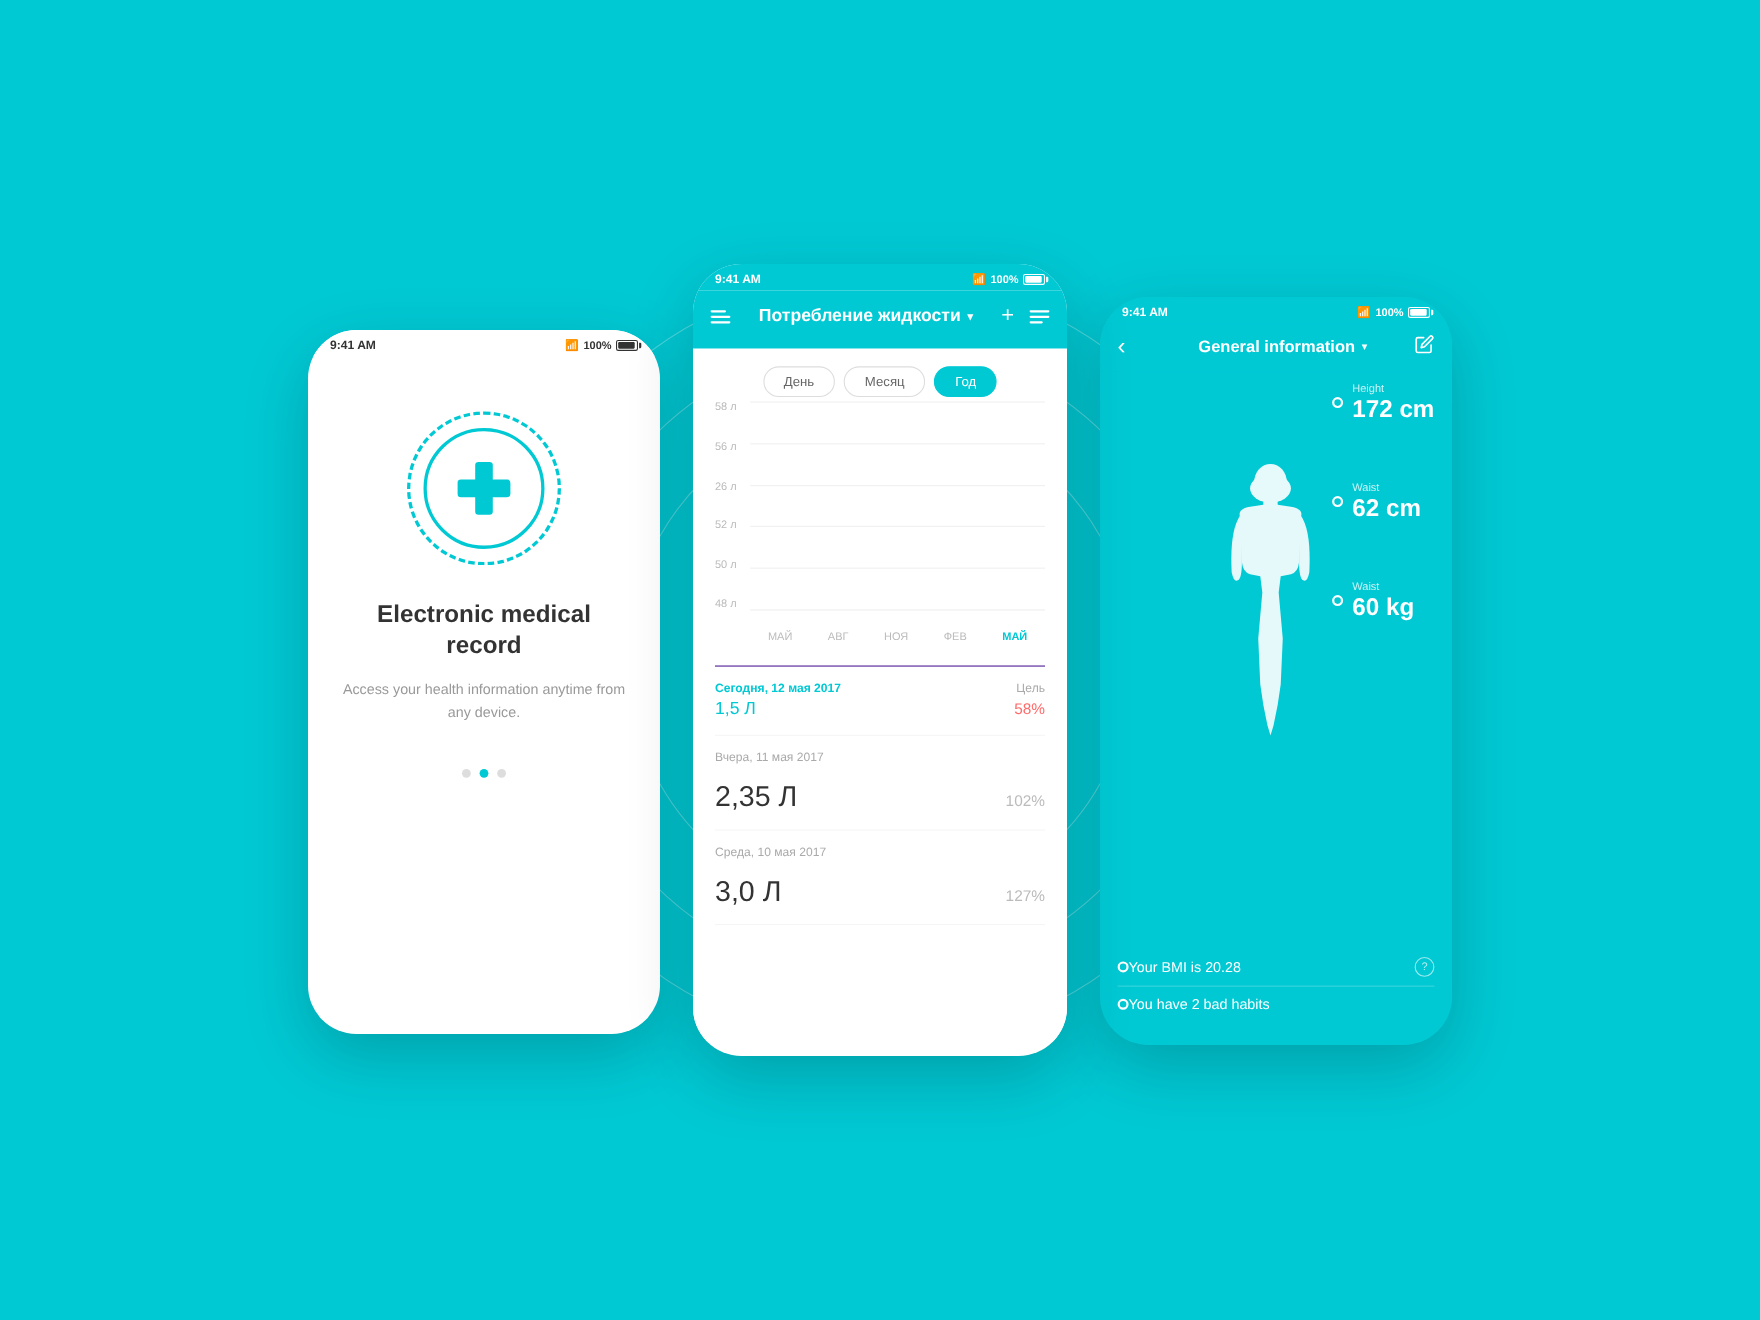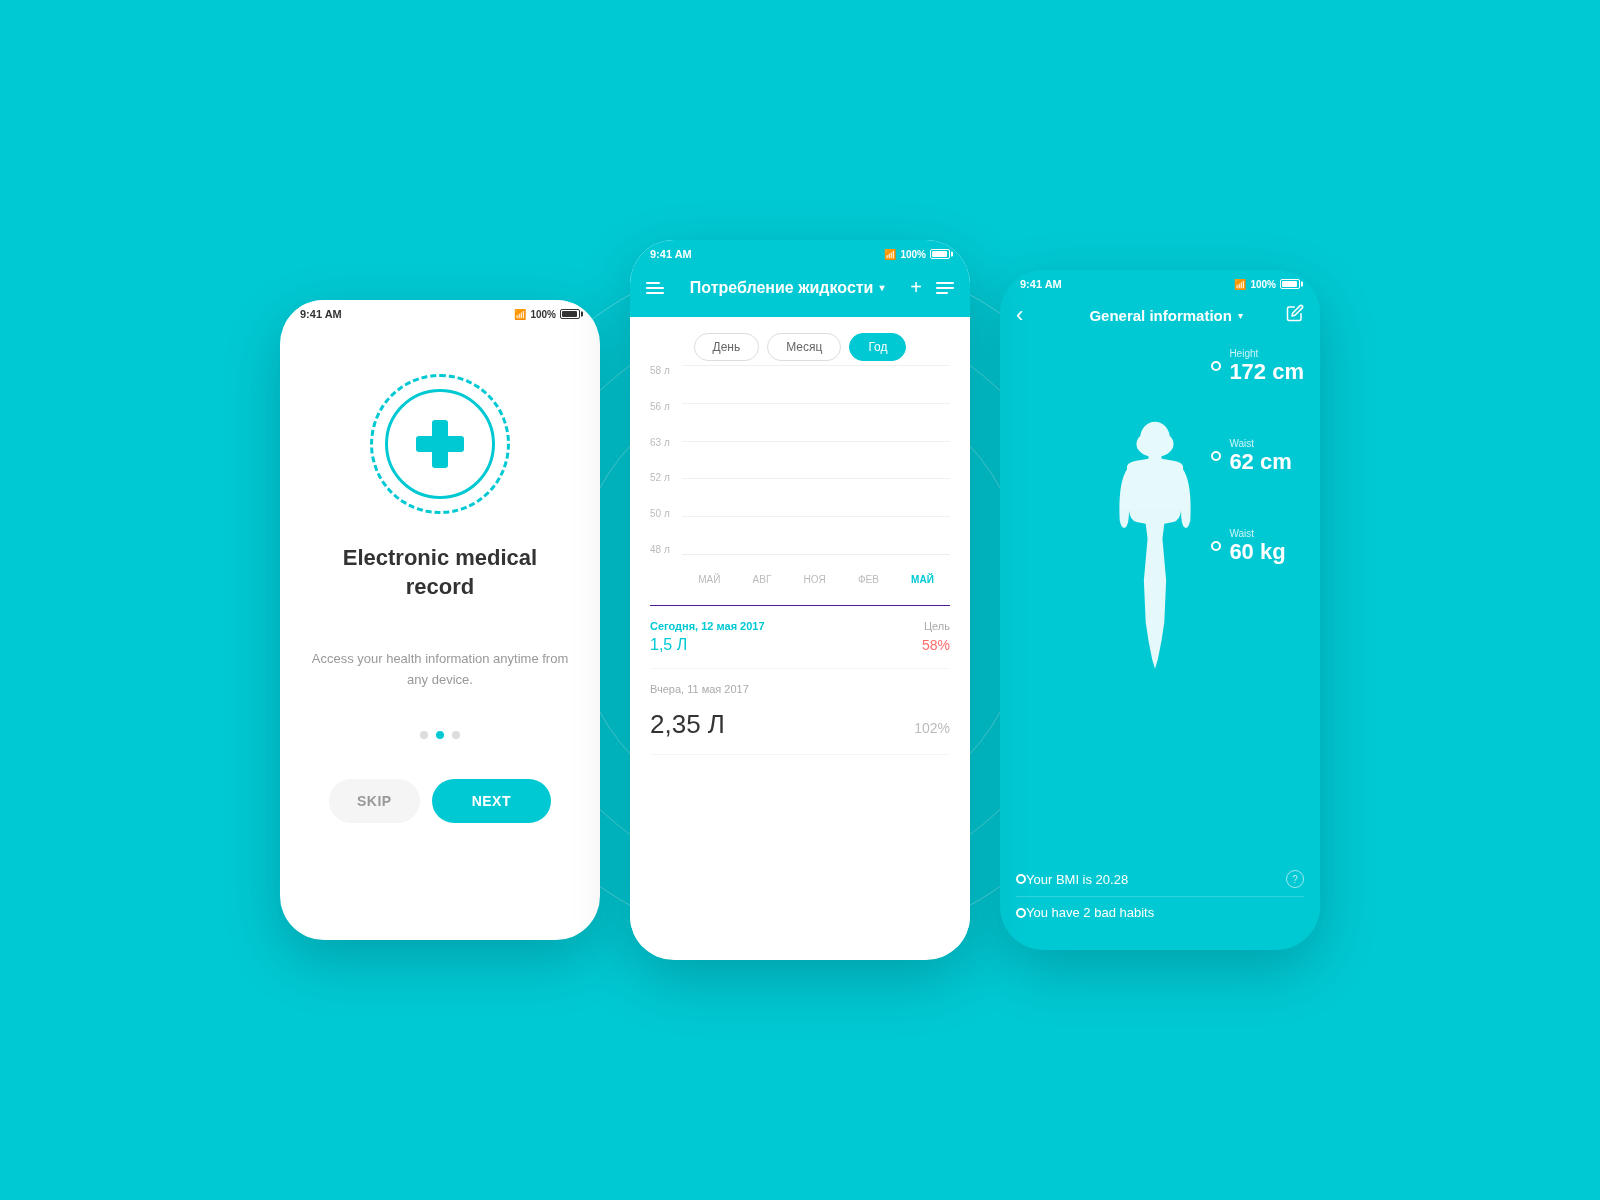--- a/index.html
+++ b/index.html
@@ -146,21 +146,20 @@
       line-height: 1.3;
       margin-bottom: 16px;
     }
 
     .phone-1-desc {
       font-size: 13px;
       color: #999;
       text-align: center;
       line-height: 1.6;
       margin-bottom: 40px;
-      margin-top: 32px;
     }
 
     .dots {
       display: flex;
       gap: 8px;
       margin-bottom: 40px;
     }
 
     .dot {
       width: 8px;
@@ -590,24 +589,20 @@
 
       <h2 class="phone-1-title">Electronic medical record</h2>
       <p class="phone-1-desc">Access your health information anytime from any device.</p>
 
       <div class="dots">
         <div class="dot"></div>
         <div class="dot active"></div>
         <div class="dot"></div>
       </div>
 
-      <div class="phone-1-buttons">
-        <button class="btn-skip">SKIP</button>
-        <button class="btn-next">NEXT</button>
-      </div>
     </div>
   </div>
 
   <div class="phone phone-2">
 
     <div class="status-bar status-bar-white">
       <span>9:41 AM</span>
       <div class="status-icons">
         <span>📶</span>
         <span>100%</span>
@@ -645,21 +640,21 @@
         <button class="tab-btn">День</button>
         <button class="tab-btn">Месяц</button>
         <button class="tab-btn active">Год</button>
       </div>
 
       <div class="chart-container">
         <div class="chart-y-labels">
           <div class="y-label">48 л</div>
           <div class="y-label">50 л</div>
           <div class="y-label">52 л</div>
-          <div class="y-label">63 л</div>
+          <div class="y-label">26 л</div>
           <div class="y-label">56 л</div>
           <div class="y-label">58 л</div>
         </div>
         <div class="chart-area">
           <div class="chart-grid-line" style="top:0%;"></div>
           <div class="chart-grid-line" style="top:20%;"></div>
           <div class="chart-grid-line" style="top:40%;"></div>
           <div class="chart-grid-line" style="top:60%;"></div>
           <div class="chart-grid-line" style="top:80%;"></div>
         </div>
@@ -688,20 +683,29 @@
         <div class="data-item">
           <div class="data-item-header">
             <span class="data-date">Вчера, 11 мая 2017</span>
           </div>
           <div class="data-value-row">
             <span class="data-value">2,35 Л</span>
             <span class="data-pct">102%</span>
           </div>
         </div>
 
+        <div class="data-item">
+          <div class="data-item-header">
+            <span class="data-date">Среда, 10 мая 2017</span>
+          </div>
+          <div class="data-value-row">
+            <span class="data-value">3,0 Л</span>
+            <span class="data-pct">127%</span>
+          </div>
+        </div>
       </div>
     </div>
   </div>
 
   <div class="phone phone-3">
 
     <div class="status-bar" style="color:white;background:#00C9D4;">
       <span>9:41 AM</span>
       <div class="status-icons">
         <span>📶</span>

